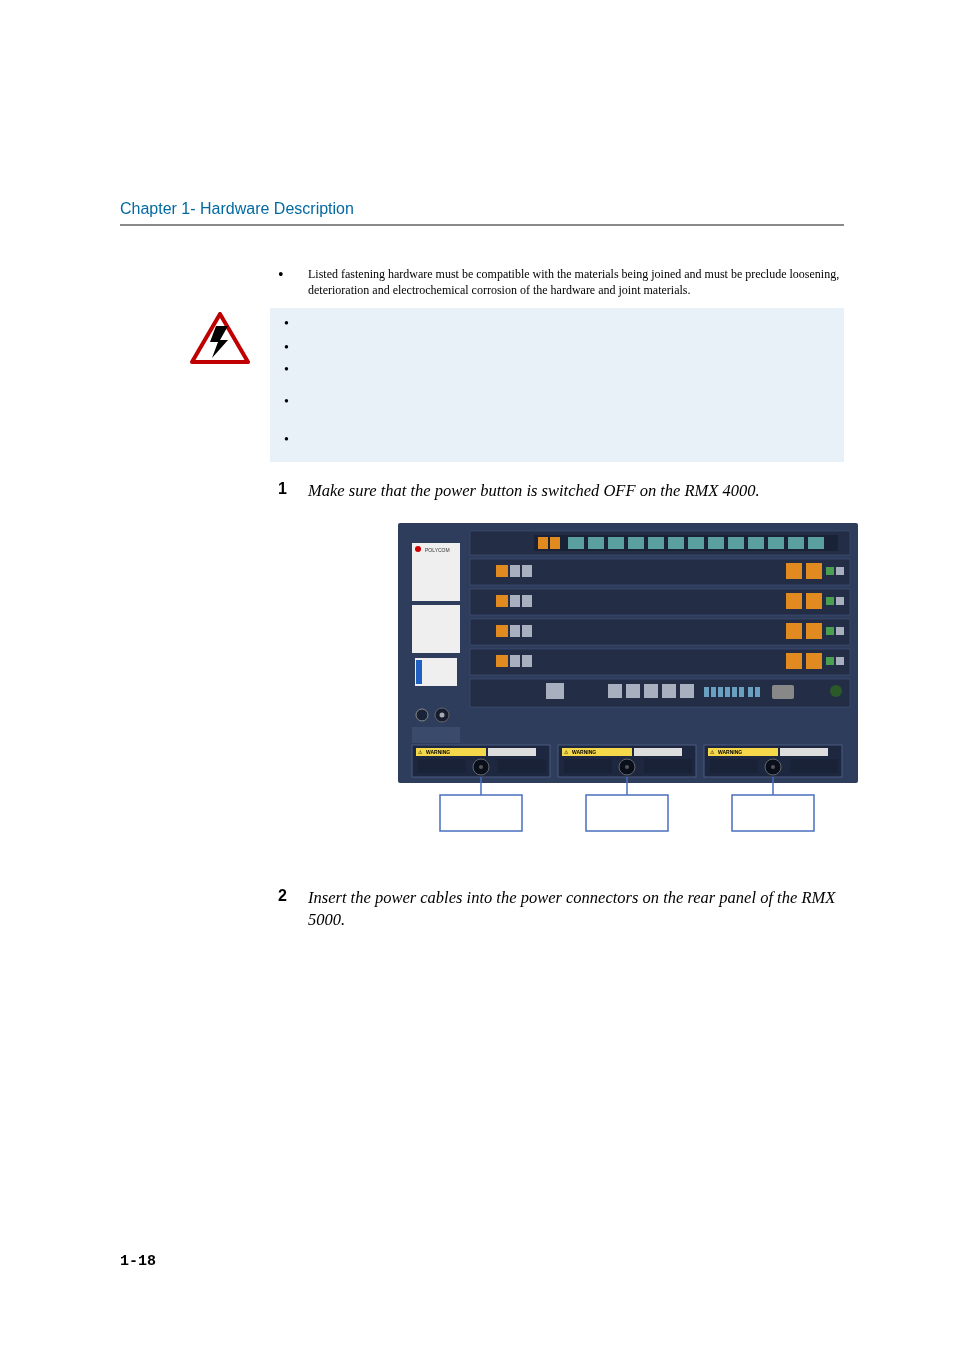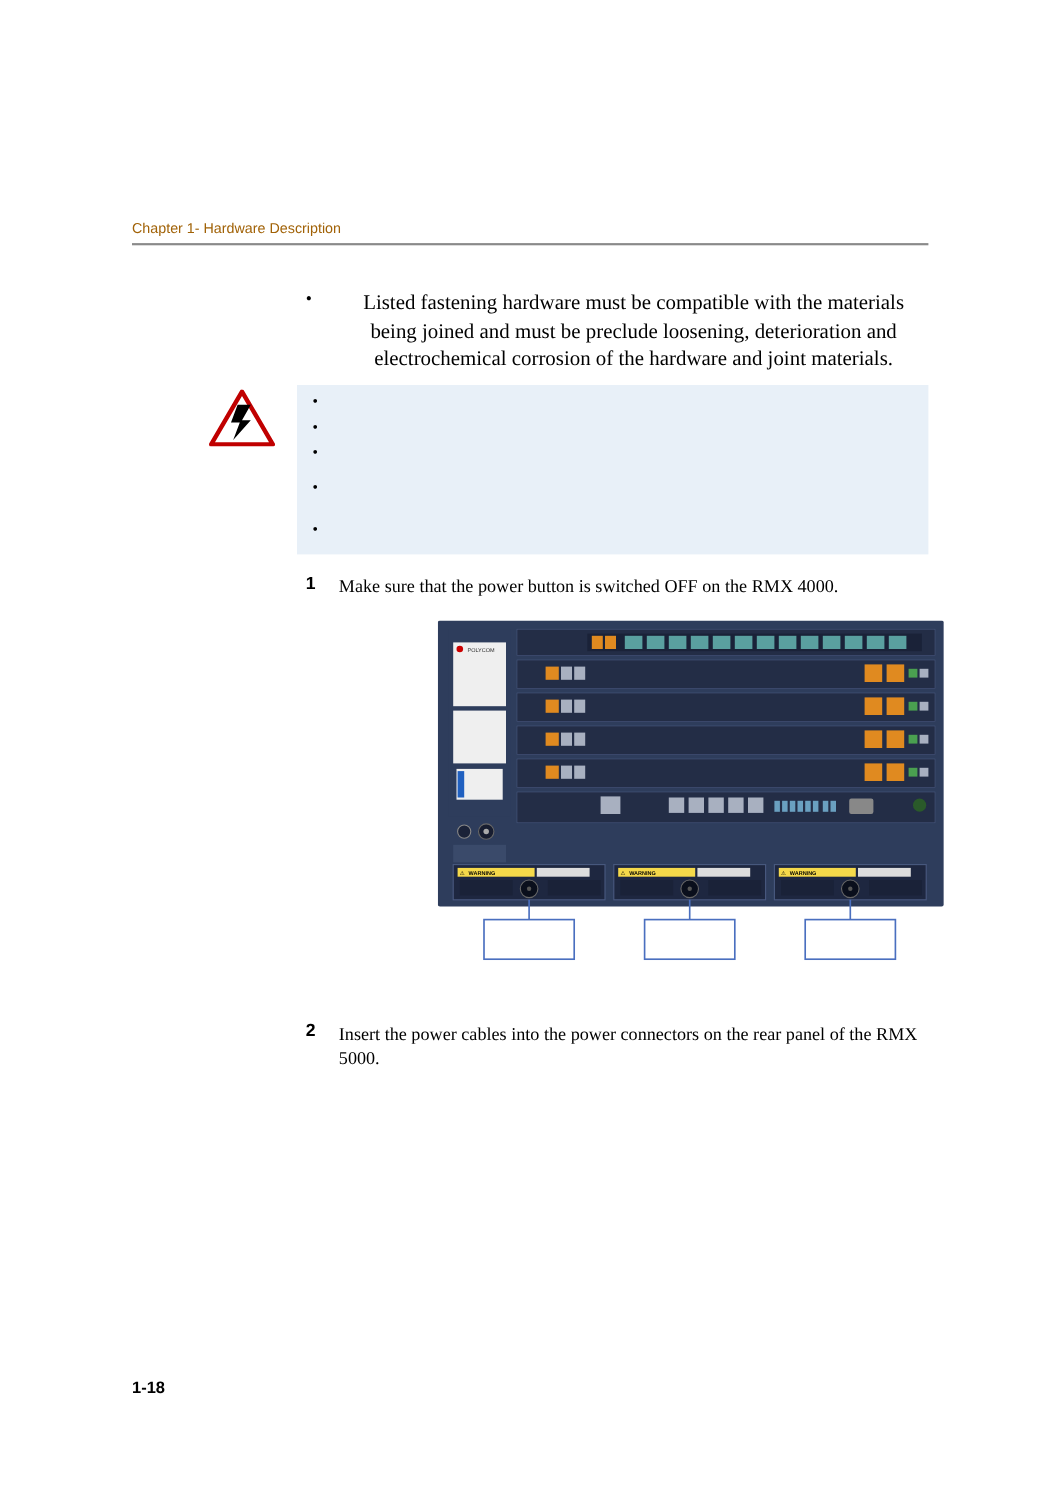--- a/index.html
+++ b/index.html
@@ -10,22 +10,22 @@
     color: #000;
     width: 954px;
     height: 1350px;
     position: relative;
   }
   .page {
     padding: 200px 110px 0 120px;
   }
   .running-head {
     font-family: Arial, Helvetica, sans-serif;
-    font-size: 13px;
-    color: #a16207;
+    font-size: 16px;
+    color: #0369a1;
     margin-bottom: 6px;
   }
   .head-rule {
     border: none;
     border-top: 2px solid #8a8a8a;
     margin: 0 0 40px 0;
   }
   .body-indent {
     margin-left: 158px;
   }
@@ -33,23 +33,22 @@
     display: flex;
     margin-bottom: 6px;
   }
   .bullet-dot {
     width: 30px;
     flex: 0 0 30px;
     font-size: 16px;
   }
   .bullet-text {
     flex: 1;
-    font-size: 19px;
+    font-size: 12px;
     line-height: 1.35;
-    text-align: center;
   }
   .section-heading {
     font-family: Arial, Helvetica, sans-serif;
     font-weight: bold;
     font-size: 18px;
     margin: 18px 0 12px 0;
   }
   .warning-block {
     display: flex;
     align-items: flex-start;
@@ -90,30 +89,31 @@
     font-family: Arial, Helvetica, sans-serif;
     font-weight: bold;
     font-size: 16px;
     width: 30px;
     flex: 0 0 30px;
   }
   .step-text {
     font-size: 16.5px;
     line-height: 1.35;
     flex: 1;
+    font-style: italic;
   }
   .device-figure {
     margin: 20px 0 10px 120px;
     width: 460px;
   }
   .page-num {
     position: absolute;
     bottom: 80px;
     left: 120px;
-    font-family: Liberation Sans, sans-serif;
+    font-family: Liberation Mono, monospace;
     font-weight: bold;
     font-size: 15px;
   }
 
   
   .chassis { fill:#2e3d5c; }
   .slot { fill:#232d46; stroke:#4a5a80; stroke-width:0.5; }
   .label-plate { fill:#efefef; }
   .warn-strip { fill:#f5d94a; }
   .port { fill:#a8b0c0; }

